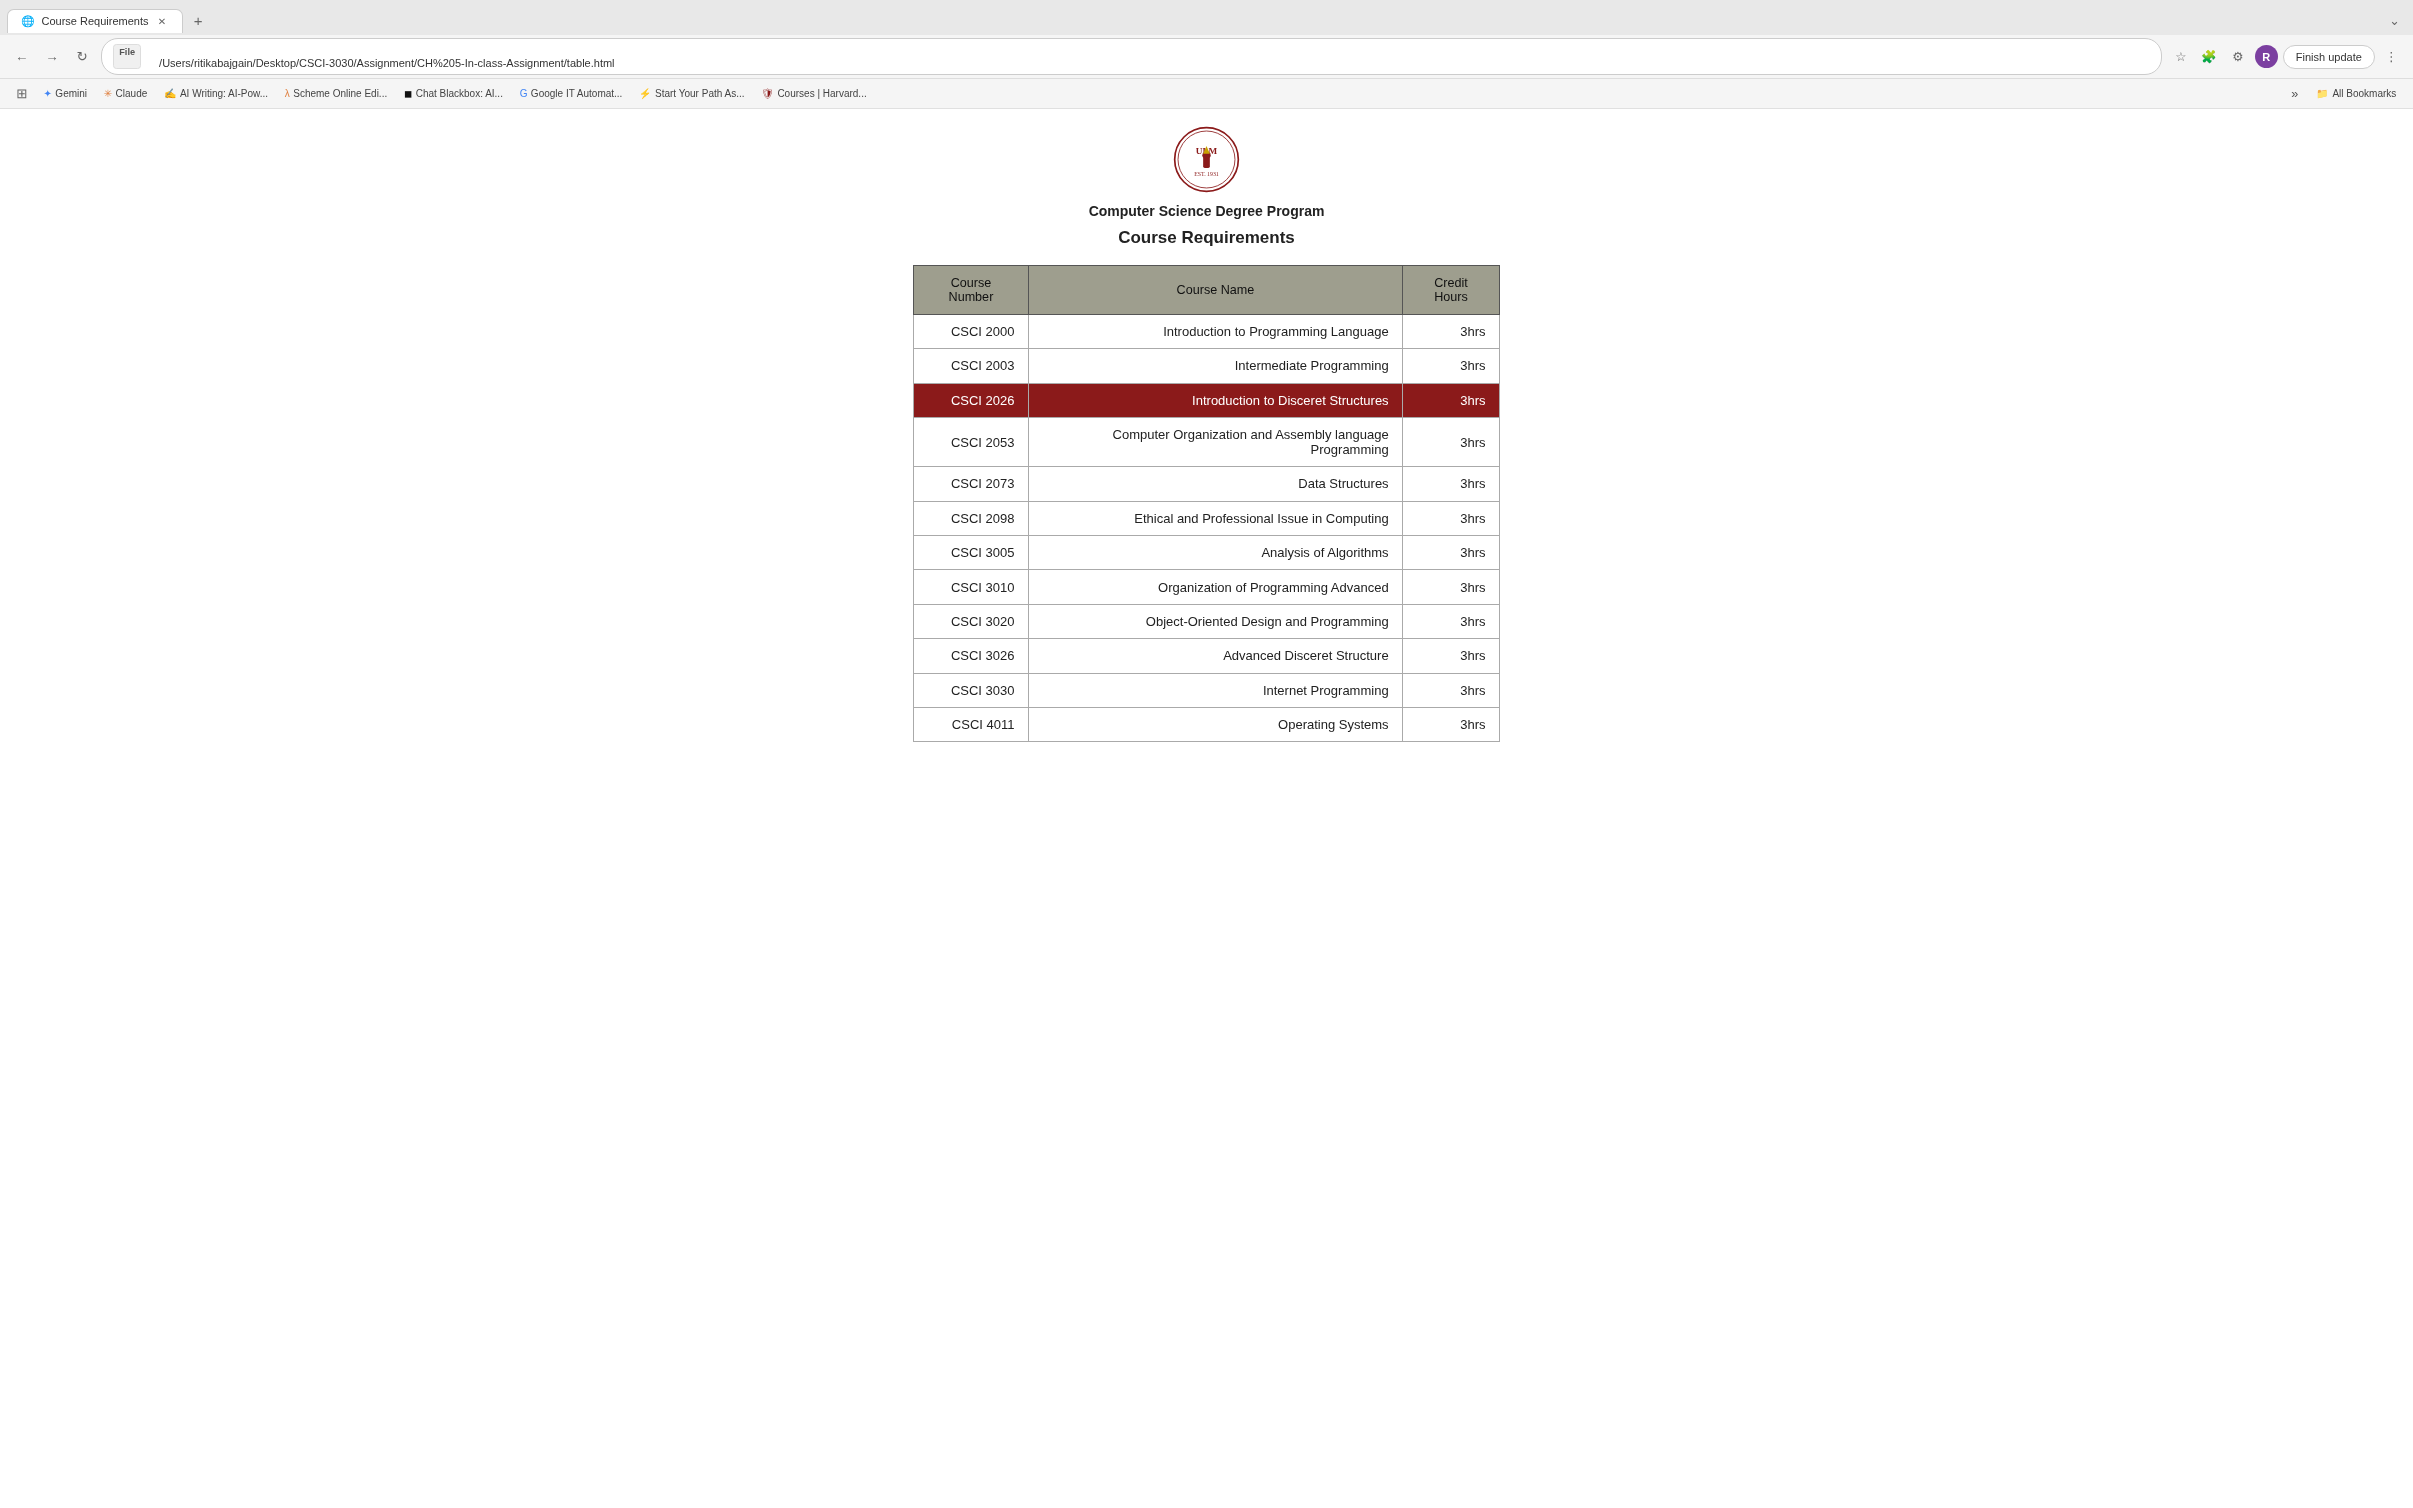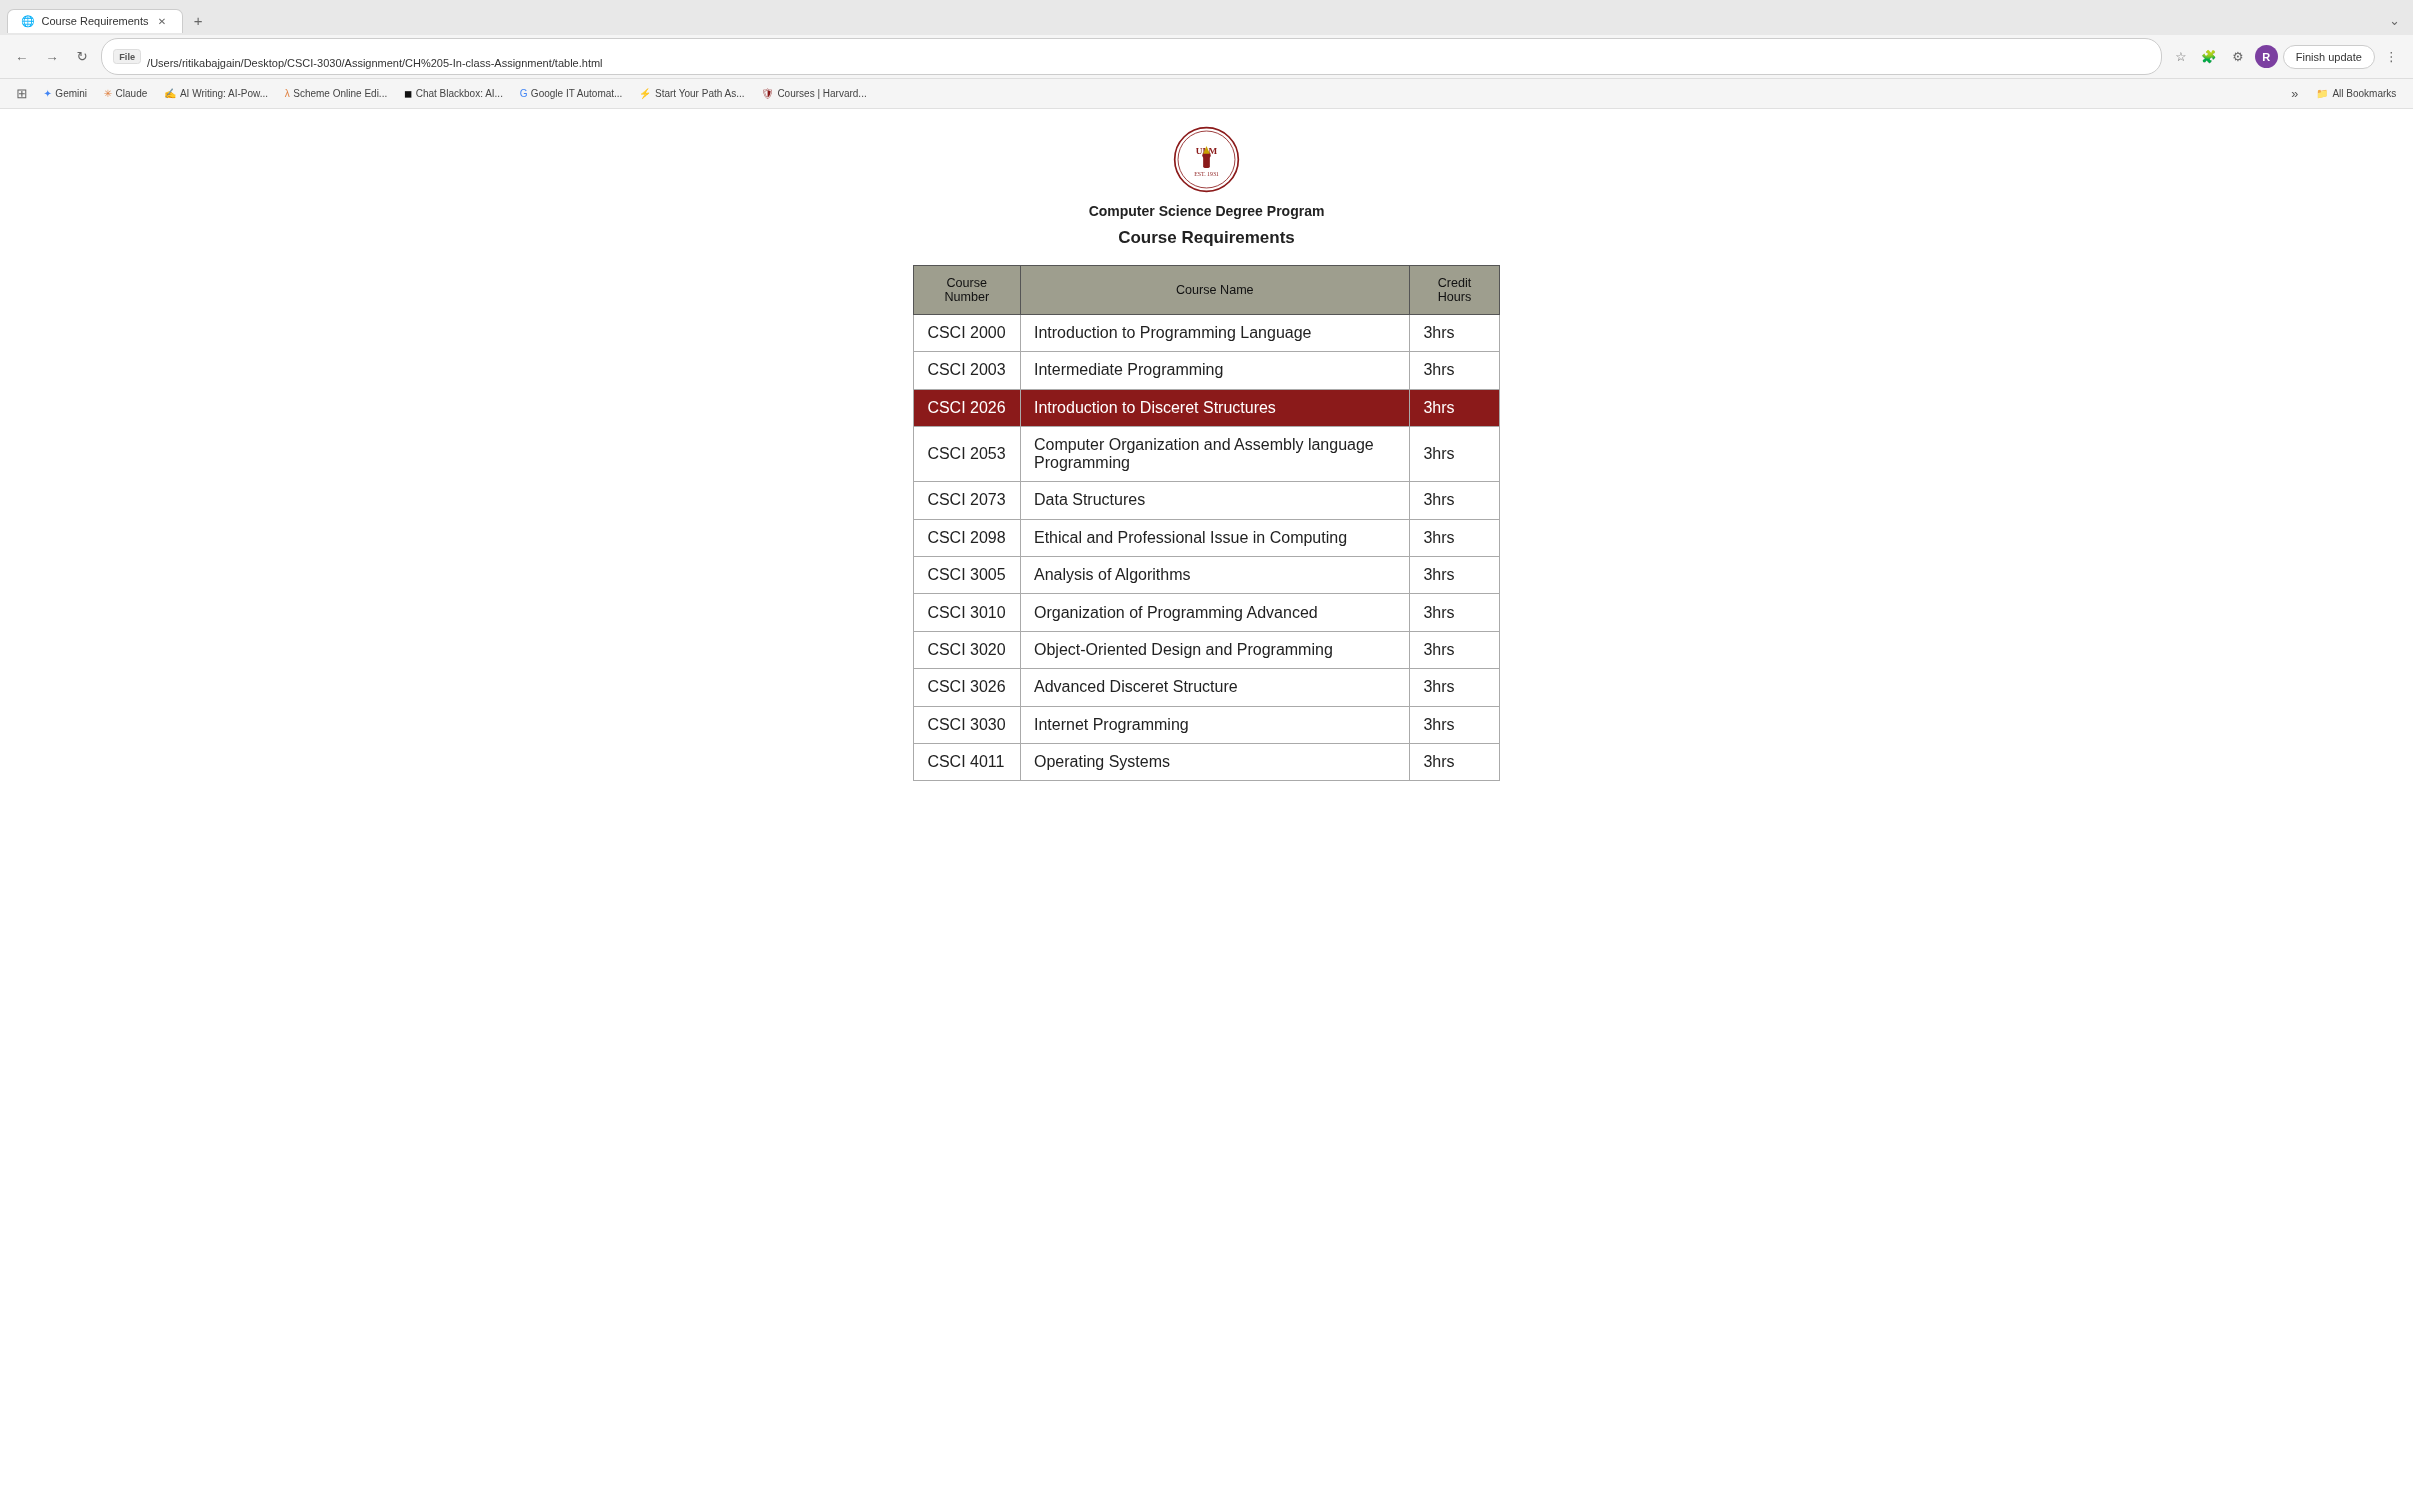--- a/index.html
+++ b/index.html
@@ -87,22 +87,21 @@
       font-size: 13.4px;
     }
 
     .url-bar {
       flex: 1;
       background: white;
       border: 0.8px solid #ccc;
       border-radius: 17px;
       padding: 5px 11.7px;
       display: flex;
-      align-items: center;
-      gap: 6px;
+      gap: 18px;
       font-size: 11px;
       color: #333;
     }
 
     .url-file-tag {
       background: #f0f0f0;
       border: 0.8px solid #ddd;
       border-radius: 3.4px;
       padding: 1.7px 5px;
       font-size: 9.2px;
@@ -235,22 +234,22 @@
       font-weight: normal;
       padding: 10px 13.4px;
       text-align: center;
       border: 0.8px solid #555;
       font-size: 12.6px;
     }
 
     .course-table td {
       padding: 9.2px 13.4px;
       border: 0.8px solid #aaa;
-      text-align: left;
-      font-size: 16px;
+      text-align: right;
+      font-size: 13px;
       color: #222;
     }
 
     .row-highlighted td {
       background: #8b1a1a;
       color: white;
     }
 
     .row-normal td {
       background: white;

